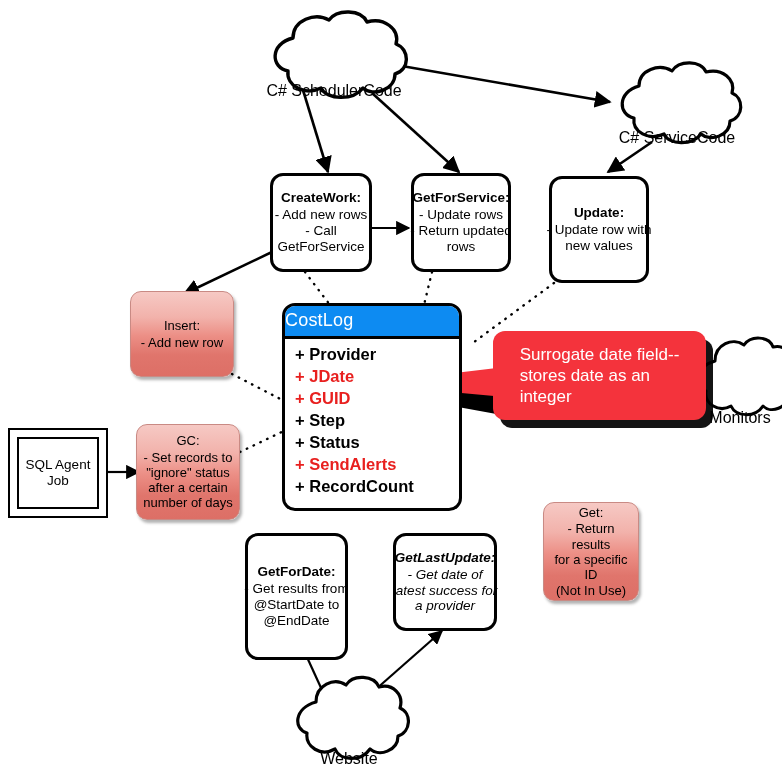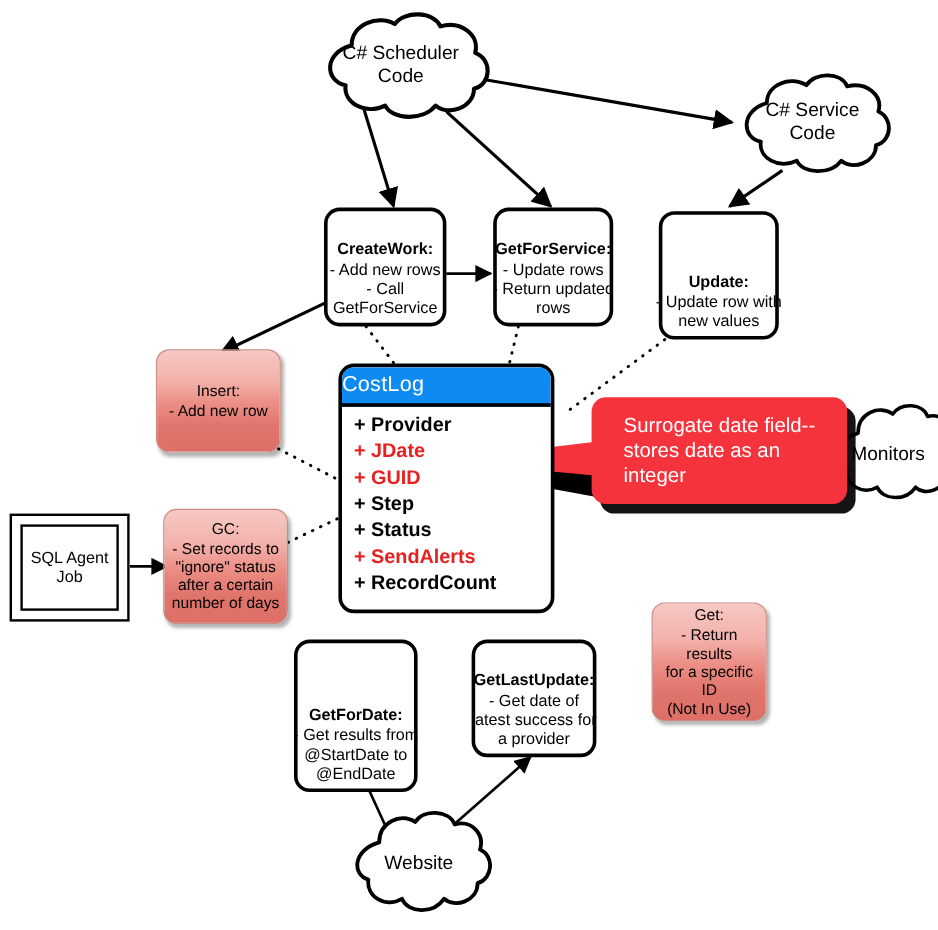--- a/index.html
+++ b/index.html
@@ -39,21 +39,20 @@
   }
 
   
   .procbox {
     background: #ffffff;
     border: 3px solid #000000;
     border-radius: 13px;
     font-size: 13.5px;
     color: #000000;
     padding: 4px 5px;
-    justify-content: flex-end;
   }
   .procbox .title {
     font-weight: bold;
     margin-bottom: 1px;
   }
   .procbox .line { white-space: nowrap; }
 
   
   .pinkbox {
     border-radius: 11px;
@@ -145,22 +144,22 @@
   .cloud {
     position: absolute;
   }
   .cloud svg { display: block; }
   .cloud .cloud-label {
     position: absolute;
     left: 0; top: 0;
     width: 100%;
     height: 100%;
     display: flex;
-    flex-direction: column;
-    align-items: center;
+    flex-direction: row;
+    align-items: flex-end;
     justify-content: center;
     text-align: center;
     font-size: 16px;
     color: #000000;
     line-height: 1.18;
     pointer-events: none;
   }
 </style>
 </head>
 <body>
@@ -274,21 +273,21 @@
     <div class="line">new values</div>
   </div>
 
   <div class="node procbox" style="left:245px;top:533px;width:103px;height:127px;">
     <div class="title">GetForDate:</div>
     <div class="line">- Get results from</div>
     <div class="line">@StartDate to</div>
     <div class="line">@EndDate</div>
   </div>
 
-  <div class="node procbox" style="left:393px;top:533px;width:104px;height:98px;">
+  <div class="node procbox" style="left:393px;top:533px;width:104px;height:98px;font-style:italic;">
     <div class="title">GetLastUpdate:</div>
     <div class="line">- Get date of</div>
     <div class="line">latest success for</div>
     <div class="line">a provider</div>
   </div>
 
   <div class="node pinkbox" style="left:130px;top:291px;width:104px;height:86px;">
     <div class="title">Insert:</div>
     <div class="line">- Add new row</div>
   </div>

